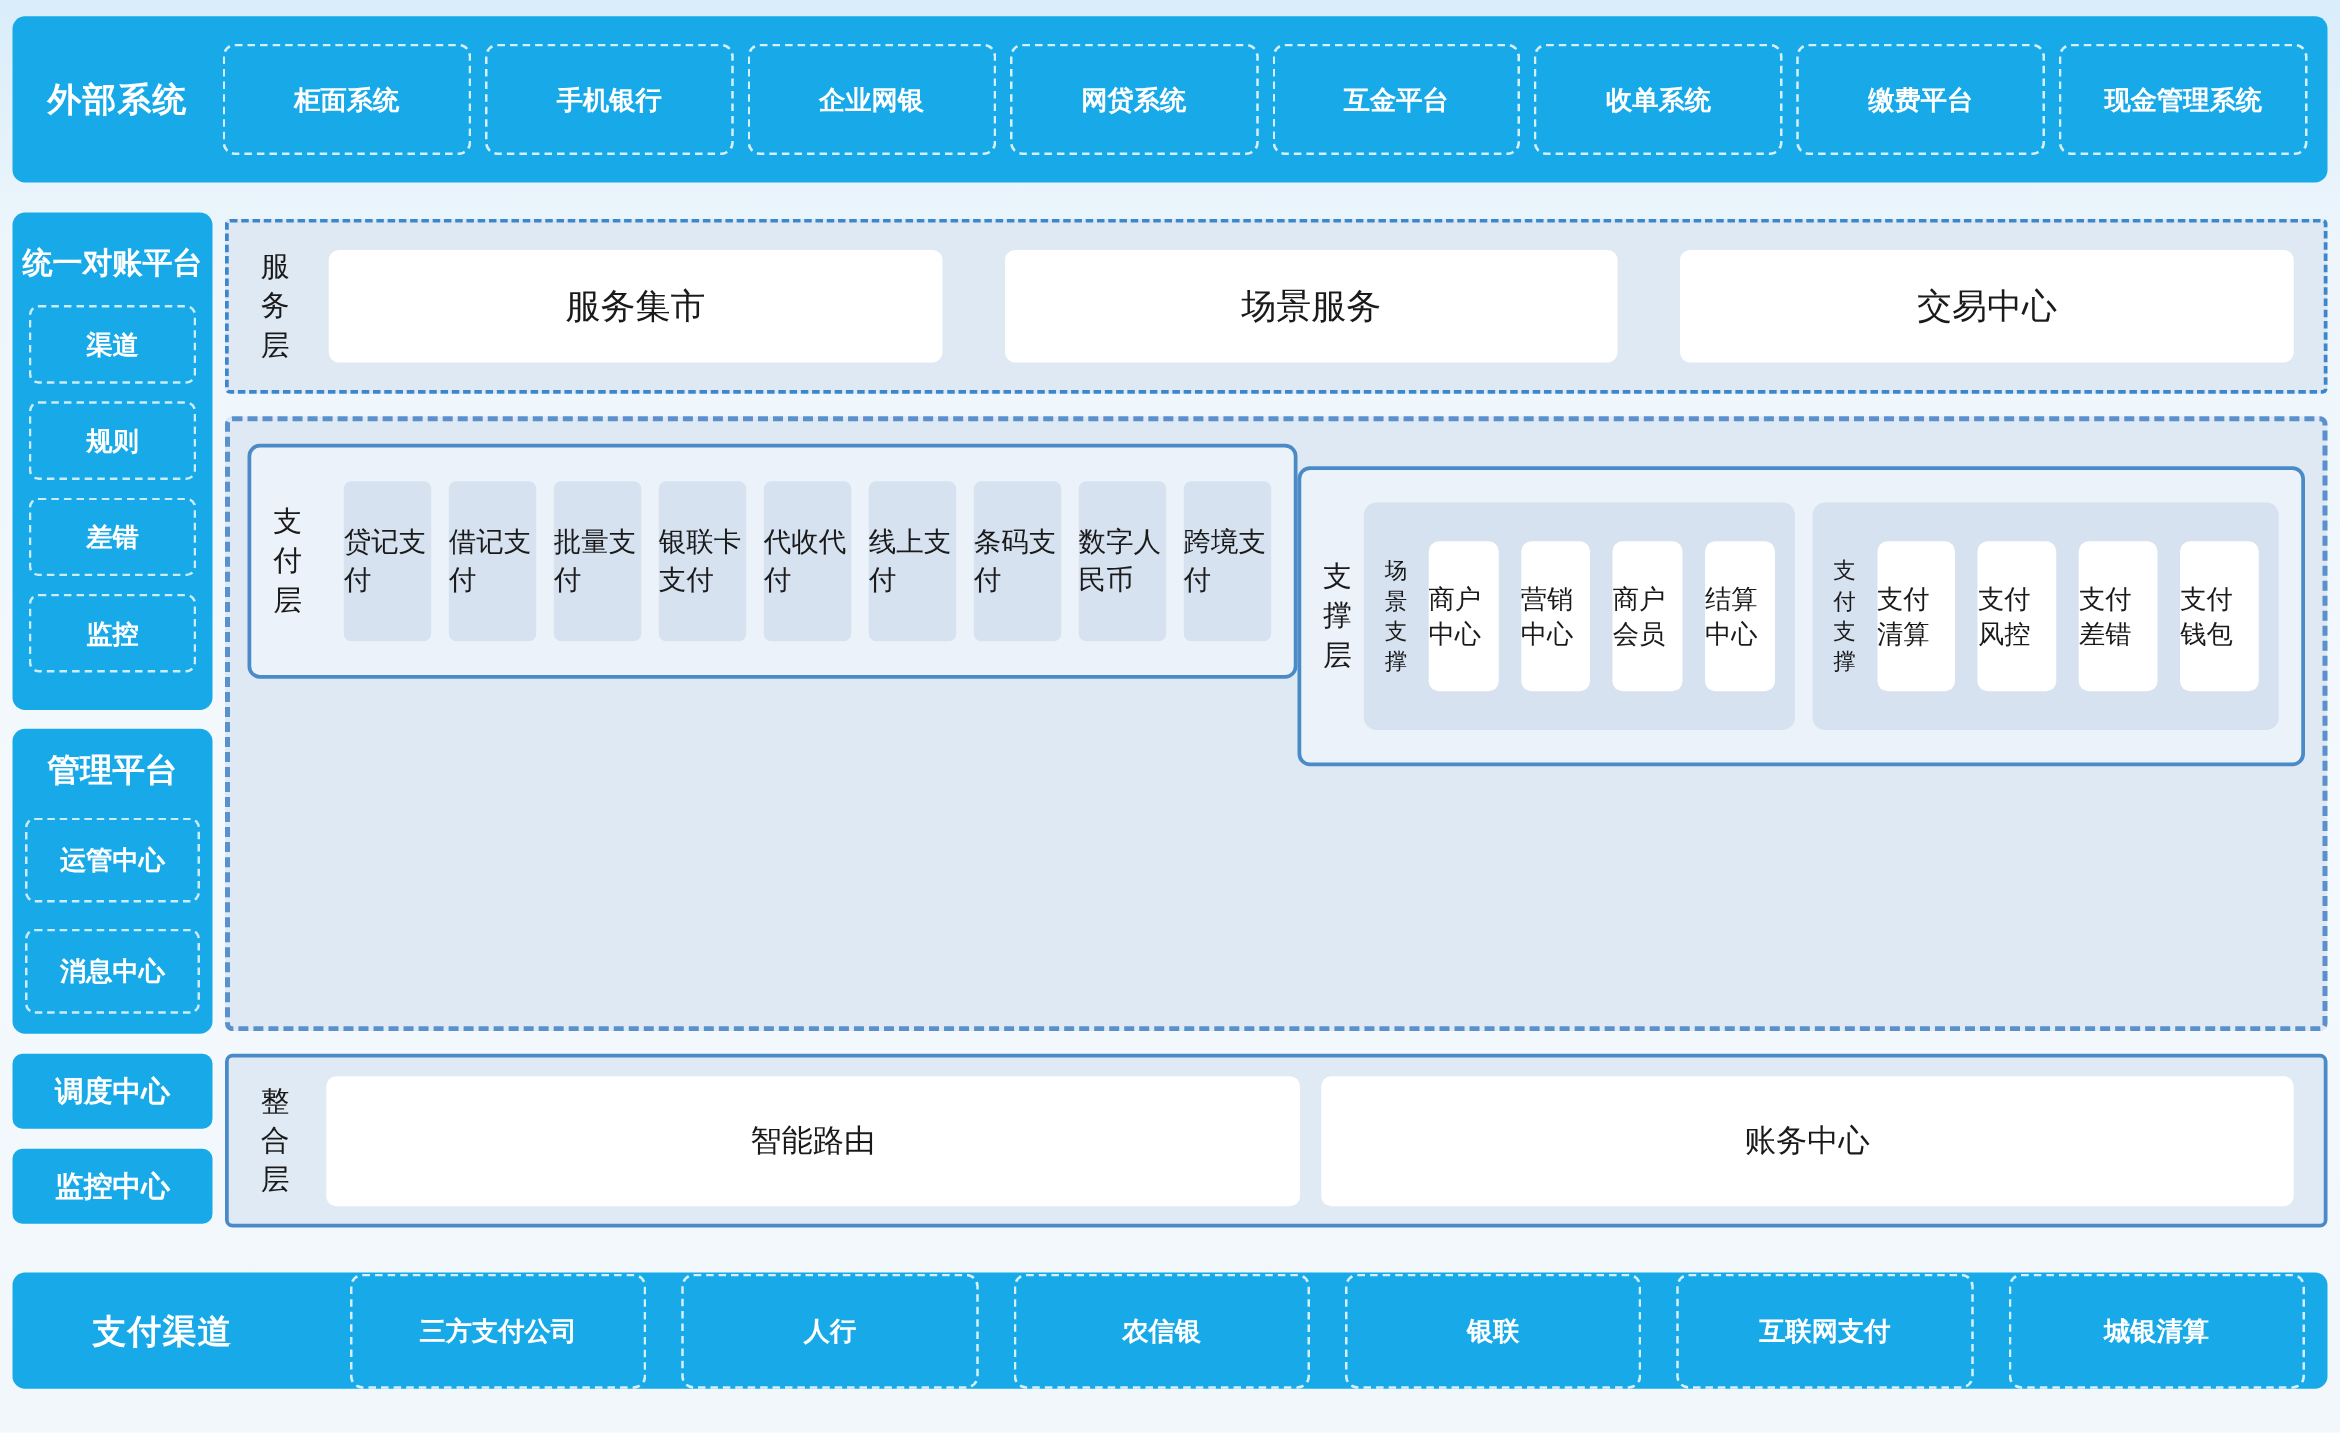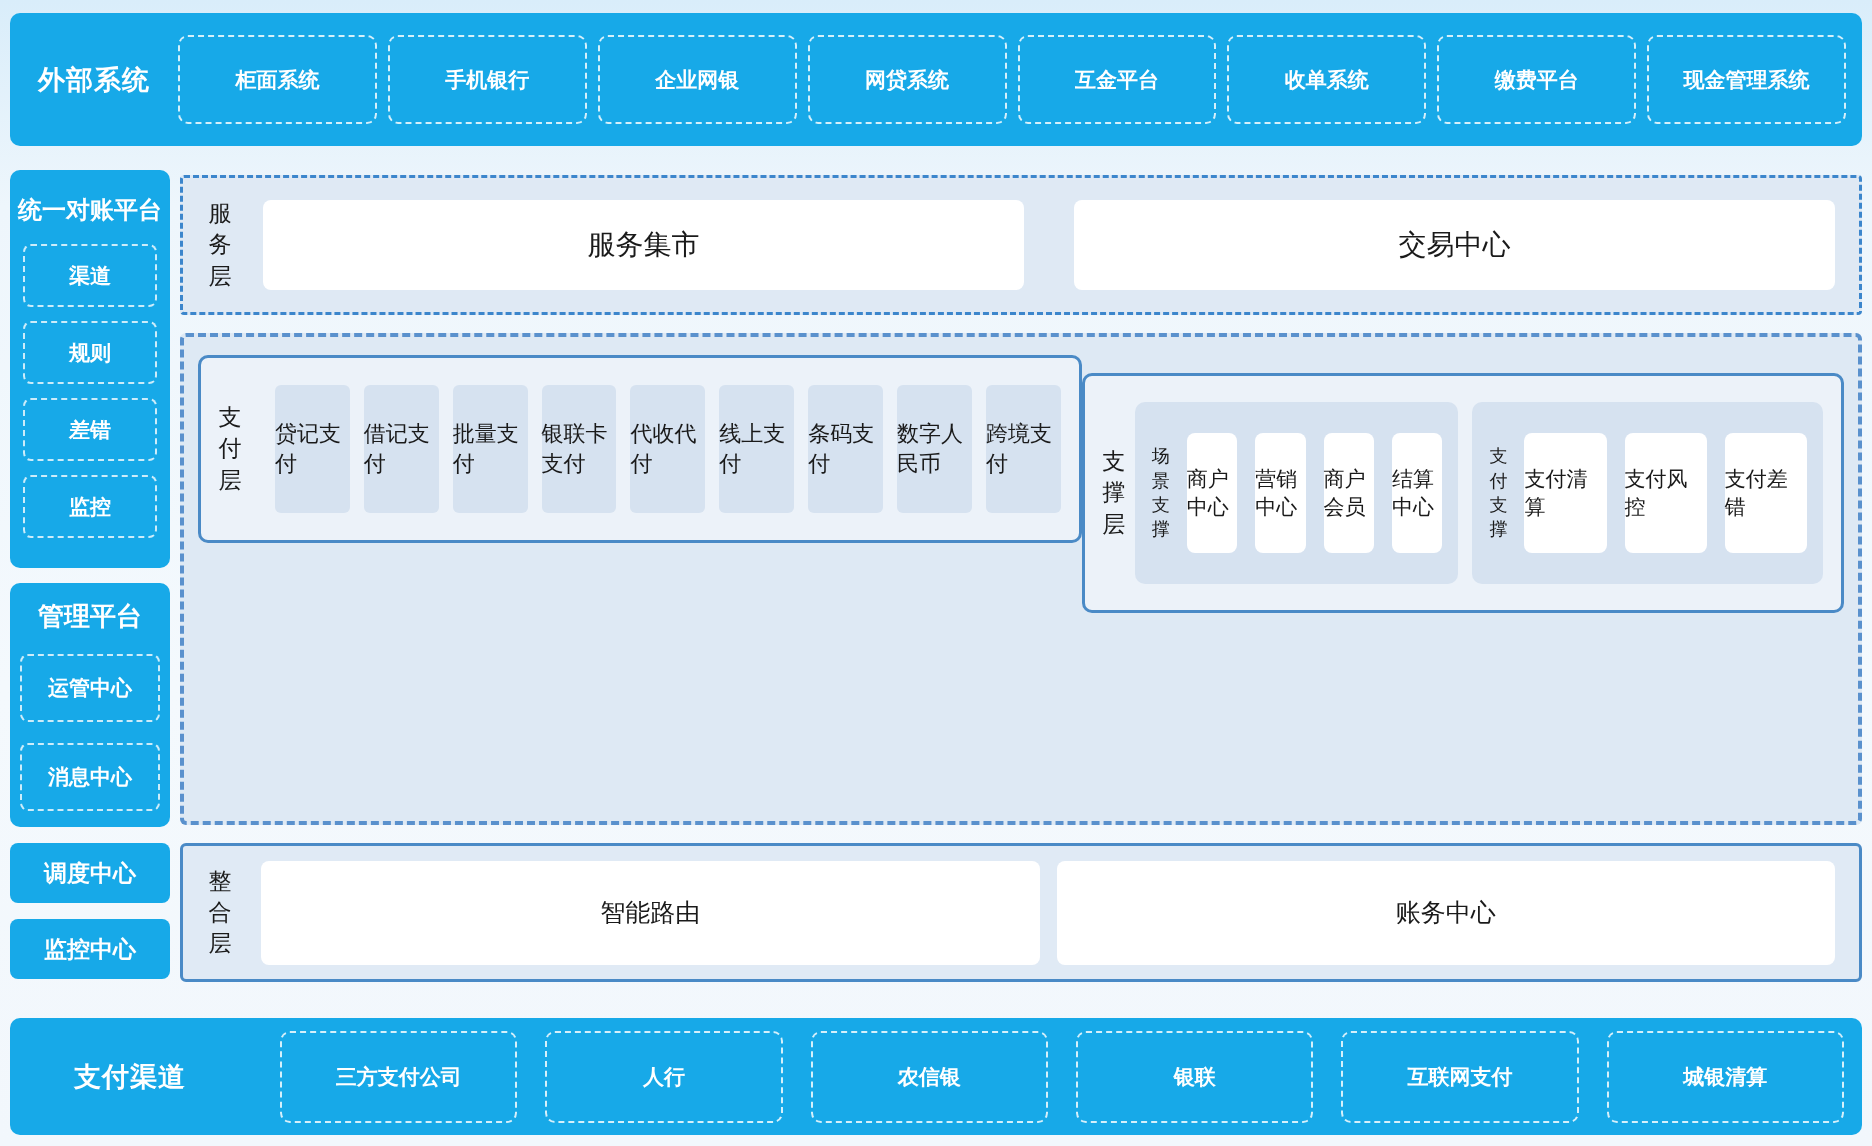--- a/index.html
+++ b/index.html
@@ -11,21 +11,21 @@
     overflow:hidden;
   }
   .page { padding:13px 10px 0 10px; }
 
   
   .cyan-bar {
     background:#17a9e8; border-radius:10px;
     display:flex; align-items:center; color:#fff;
   }
   .top-bar { height:133px; margin-bottom:24px;font-family:Liberation Serif, serif; }
-  .bottom-bar { height:117px; margin-top:36px; }
+  .bottom-bar { height:93px; margin-top:36px; }
   .bar-title { font-weight:bold; text-align:center; letter-spacing:1px; }
   .top-bar .bar-title { width:168px; font-size:27px; }
   .bottom-bar .bar-title { width:240px; font-size:27px; }
   .bar-items { flex:1; display:flex; }
   .top-bar .bar-items { gap:11px; margin-right:16px; }
   .bottom-bar .bar-items { gap:28px; margin:0 18px 0 30px; }
   .dashed-item {
     flex:1; display:flex; align-items:center; justify-content:center;
     border:2px dashed rgba(255,255,255,.82); border-radius:10px;
     font-size:21px; font-weight:bold; color:#fff;
@@ -159,20 +159,21 @@
       <div class="side-solid">调度中心</div>
       <div class="side-solid">监控中心</div>
     </div>
 
     <div class="main-col">
 
       <div class="service-layer">
         <div class="v-label">服务层</div>
         <div class="layer-items">
           <div class="white-item">服务集市</div>
+          <div class="white-item">场景服务</div>
           <div class="white-item">交易中心</div>
         </div>
       </div>
 
       <div class="dashed-wrap">
 
         <div class="solid-section payment-section">
           <div class="v-label">支付层</div>
           <div class="layer-items">
             <div class="pay-item">贷记支付</div>
@@ -198,20 +199,21 @@
                 <div class="white-item">商户会员</div>
                 <div class="white-item">结算中心</div>
               </div>
             </div>
             <div class="group group-pay">
               <div class="g-label">支付支撑</div>
               <div class="g-items">
                 <div class="white-item">支付清算</div>
                 <div class="white-item">支付风控</div>
                 <div class="white-item">支付差错</div>
+                <div class="white-item">支付钱包</div>
               </div>
             </div>
           </div>
         </div>
 
       </div>
 
       <div class="integration-layer">
         <div class="v-label">整合层</div>
         <div class="layer-items">

